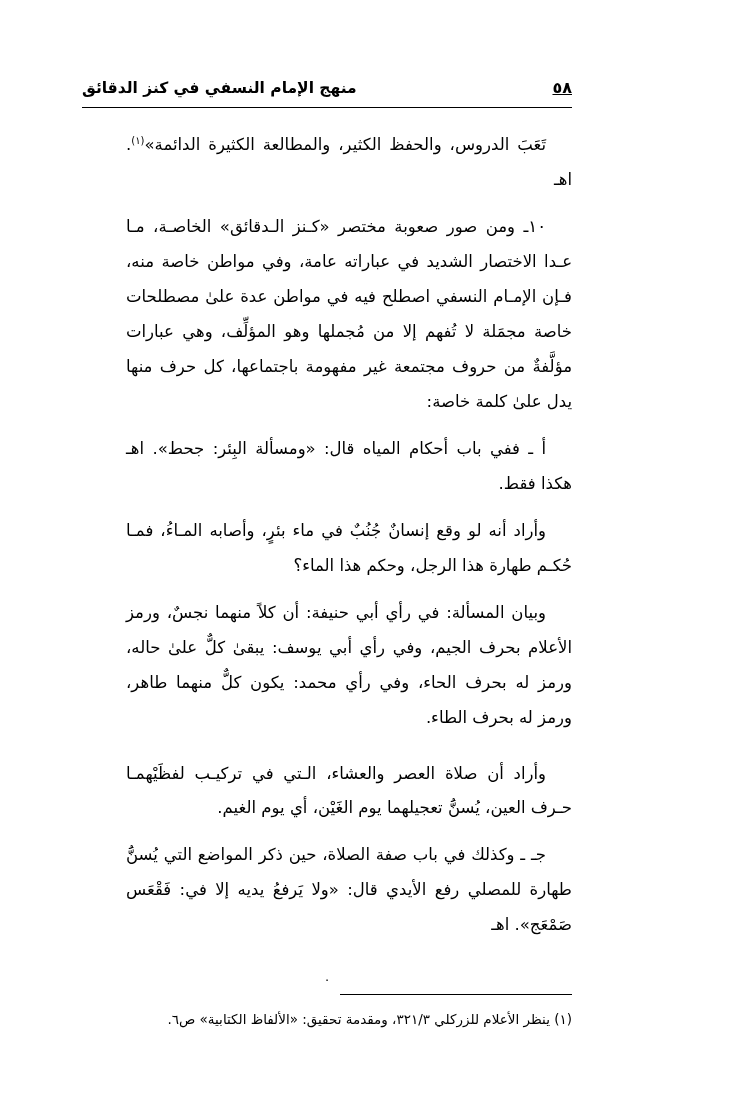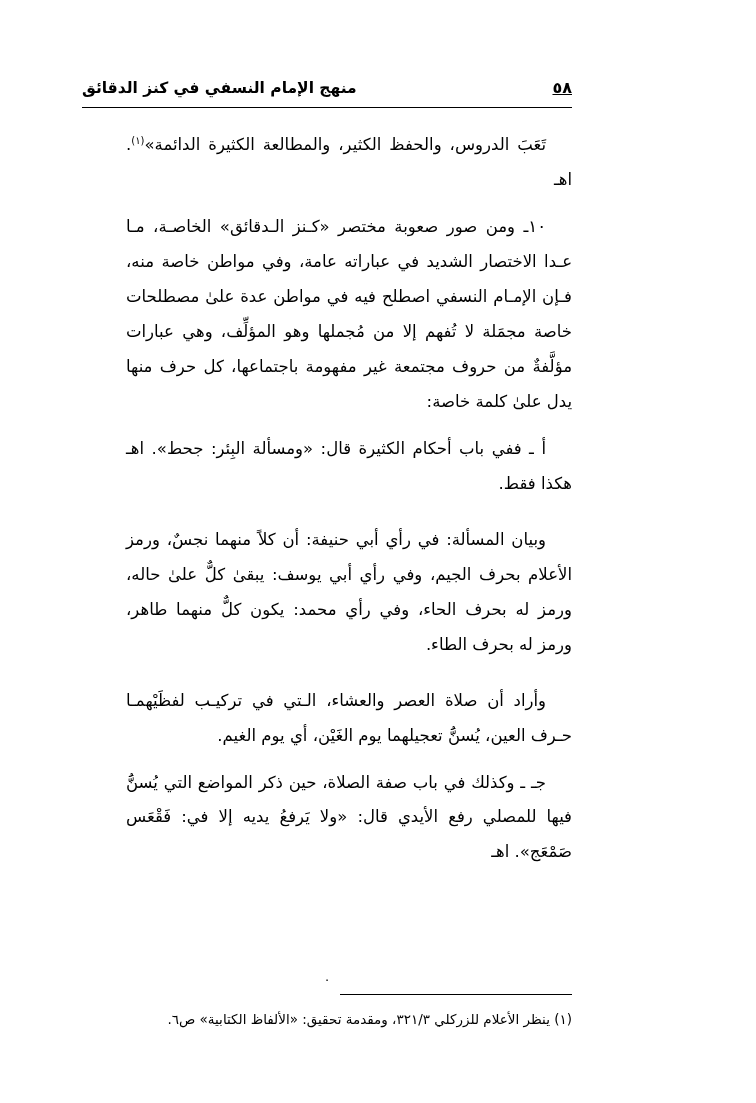--- a/index.html
+++ b/index.html
@@ -118,39 +118,40 @@
   <div class="body-text">
 
     <p class="para indent"><span>تَعَبَ الدروس، والحفظ الكثير، والمطالعة الكثيرة الدائمة»</span><sup class="fn">(١)</sup><span>. اهـ</span></p>
 
     <div class="gap"></div>
 
     <p class="para indent">١٠ـ ومن صور صعوبة مختصر «كـنز الـدقائق» الخاصـة، مـا عـدا الاختصار الشديد في عباراته عامة، وفي مواطن خاصة منه، فـإن الإمـام النسفي اصطلح فيه في مواطن عدة علىٰ مصطلحات خاصة مجمَلة لا تُفهم إلا من مُجملها وهو المؤلِّف، وهي عبارات مؤلَّفةٌ من حروف مجتمعة غير مفهومة باجتماعها، كل حرف منها يدل علىٰ كلمة خاصة:</p>
 
     <div class="gap"></div>
 
-    <p class="para indent">أ ـ ففي باب أحكام الكثيرة قال: «ومسألة البِئر: جحط». اهـ هكذا فقط.</p>
+    <p class="para indent">أ ـ ففي باب أحكام المياه قال: «ومسألة البِئر: جحط». اهـ هكذا فقط.</p>
 
     <div class="gap"></div>
 
+    <p class="para indent">وأراد أنه لو وقع إنسانٌ جُنُبٌ في ماء بئرٍ، وأصابه المـاءُ، فمـا حُكـم طهارة هذا الرجل، وحكم هذا الماء؟</p>
 
     <div class="gap"></div>
 
     <p class="para indent">وبيان المسألة: في رأي أبي حنيفة: أن كلاً منهما نجسٌ، ورمز الأعلام بحرف الجيم، وفي رأي أبي يوسف: يبقىٰ كلٌّ علىٰ حاله، ورمز له بحرف الحاء، وفي رأي محمد: يكون كلٌّ منهما طاهر، ورمز له بحرف الطاء.</p>
 
     <div class="gap"></div>
 
 
     <div class="gap"></div>
 
     <p class="para indent">وأراد أن صلاة العصر والعشاء، الـتي في تركيـب لفظَيْهمـا حـرف العين، يُسنُّ تعجيلهما يوم الغَيْن، أي يوم الغيم.</p>
 
     <div class="gap"></div>
 
-    <p class="para indent">جـ ـ وكذلك في باب صفة الصلاة، حين ذكر المواضع التي يُسنُّ فيها للمصلي رفع الأيدي قال: «ولا يَرفعُ يديه إلا في: فَقْعَس صَمْعَج». اهـ</p>
+    <p class="para indent">جـ ـ وكذلك في باب صفة الصلاة، حين ذكر المواضع التي يُسنُّ طهارة للمصلي رفع الأيدي قال: «ولا يَرفعُ يديه إلا في: فَقْعَس صَمْعَج». اهـ</p>
 
   </div>
 
   <div class="footnote-area">
     <div class="fn-dot">.</div>
     <hr class="fn-rule">
     <div class="footnote-text">(١) ينظر الأعلام للزركلي ٣٢١/٣، ومقدمة تحقيق: «الألفاظ الكتابية» ص٦.</div>
   </div>
 
 </div>

